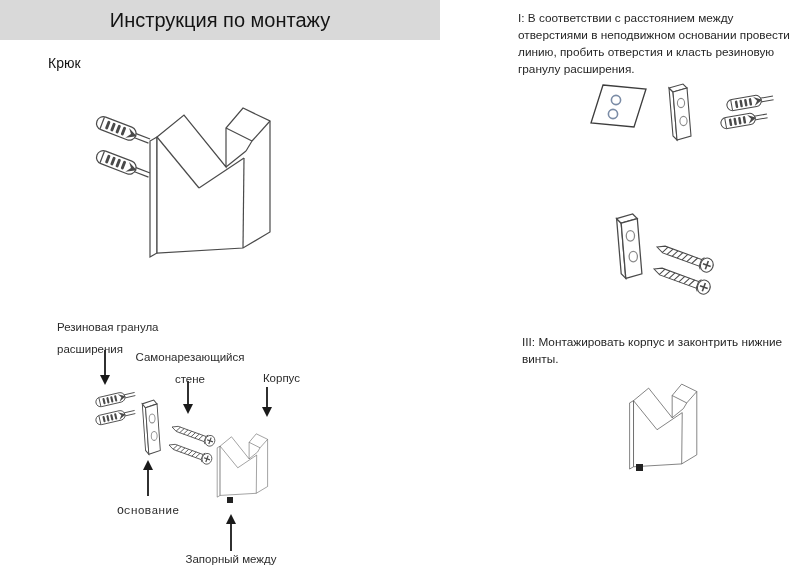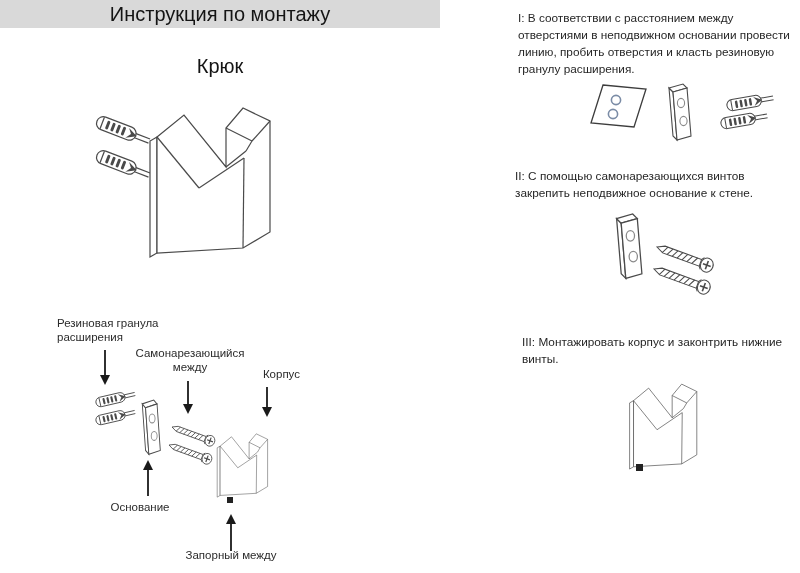--- a/index.html
+++ b/index.html
@@ -1,24 +1,24 @@
 <!DOCTYPE html>
 <html><head>
 <meta charset="utf-8">
 <style>
   html,body{margin:0;padding:0;background:#fff;}
   .page{position:relative;width:800px;height:573px;background:#fff;overflow:hidden;
         font-family:"Liberation Sans",sans-serif;color:#262626;}
-  .title-band{position:absolute;left:0;top:2;width:440px;height:28px;background:#d9d9d9;
+  .title-band{position:absolute;left:0;top:2;width:440px;height:40px;background:#d9d9d9;
               display:flex;align-items:center;justify-content:center;}
   .title-band .t{font-size:20px;color:#141414;}
-  .product{position:absolute;left:0;top:55px;width:440px;text-align:center;
-           font-size:20px;color:#141414;}
+  .product{position:absolute;left:0;top:55px;width:440px;text-align:left;
+           font-size:14px;color:#141414;padding-left:48px;}
   .svg-layer{position:absolute;left:0;top:0;width:800px;height:573px;}
-  .lbl{position:absolute;font-size:11.5px;line-height:14px;color:#2b2b2b;}
+  .lbl{position:absolute;font-size:11.5px;line-height:22px;color:#2b2b2b;}
   .lbl.c{text-align:center;}
   .step{position:absolute;width:284px;font-size:11.8px;line-height:17px;color:#262626;
         text-align:left;}
 </style>
 </head>
 <body>
 
 <div class="page">
 
   <div class="title-band">
@@ -112,22 +112,21 @@
 
     <use href="#plate" transform="translate(612,214) scale(1.15)"></use>
     <use href="#screw" transform="translate(657,247) rotate(20) scale(1.05)"></use>
     <use href="#screw" transform="translate(654,269) rotate(20) scale(1.05)"></use>
 
     <use href="#hook" transform="translate(624,375) scale(0.56,0.57)"></use>
     <rect x="636" y="464" width="7" height="7" fill="#222222"></rect>
   </svg>
 
   <div class="lbl" style="left:57px;top:316px;width:108px;">Резиновая гранула расширения</div>
-  <div class="lbl c" style="left:134px;top:346px;width:112px;">Самонарезающийся между</div>
+  <div class="lbl c" style="left:134px;top:346px;width:112px;">Самонарезающийся стене</div>
   <div class="lbl c" style="left:238px;top:367px;width:62px;text-align:right;">Корпус</div>
-  <div class="lbl c" style="left:92px;top:500px;width:96px;">Основание</div>
+  <div class="lbl c" style="left:100px;top:500px;width:96px;font-family:Liberation Mono, monospace;">Основание</div>
   <div class="lbl c" style="left:173px;top:548px;width:116px;">Запорный между</div>
 
   <div class="step" style="left:518px;top:10px;">I: В соответствии с расстоянием между отверстиями в неподвижном основании провести линию, пробить отверстия и класть резиновую гранулу расширения.</div>
-  <div class="step" style="left:515px;top:168px;">II: С помощью самонарезающихся винтов закрепить неподвижное основание к стене.</div>
   <div class="step" style="left:522px;top:334px;">III: Монтажировать корпус и законтрить нижние винты.</div>
 
 </div>
 
 </body></html>

